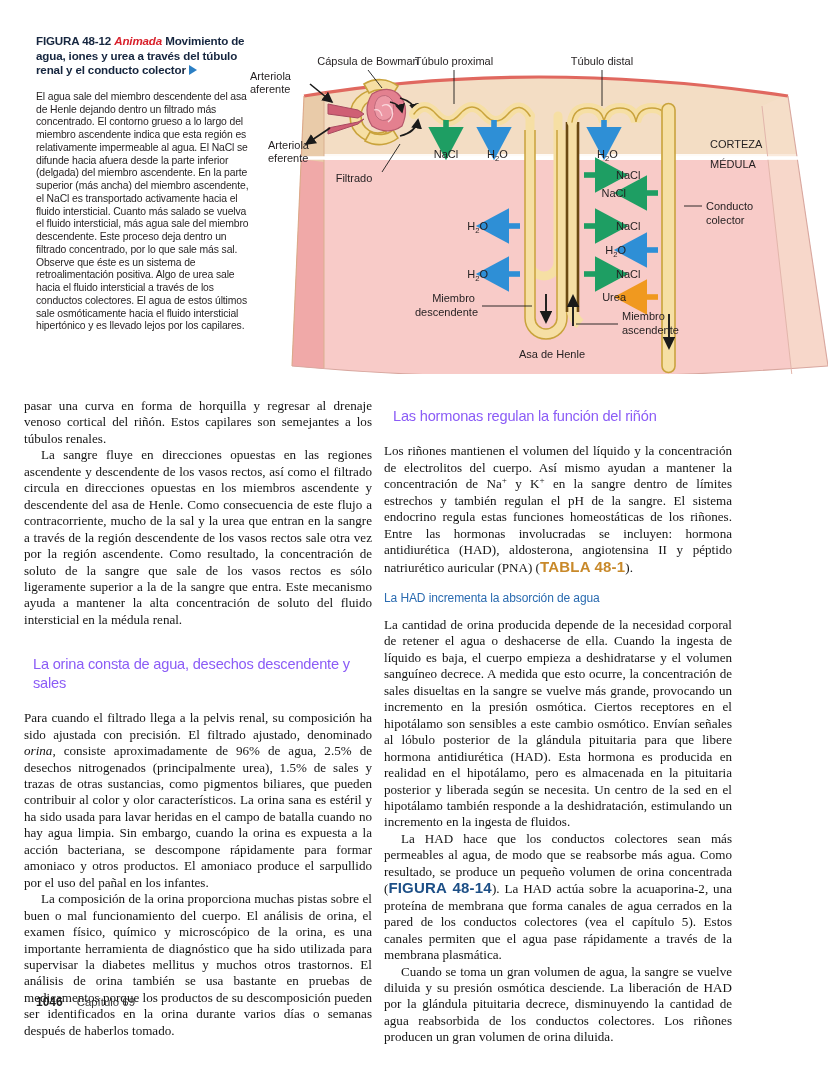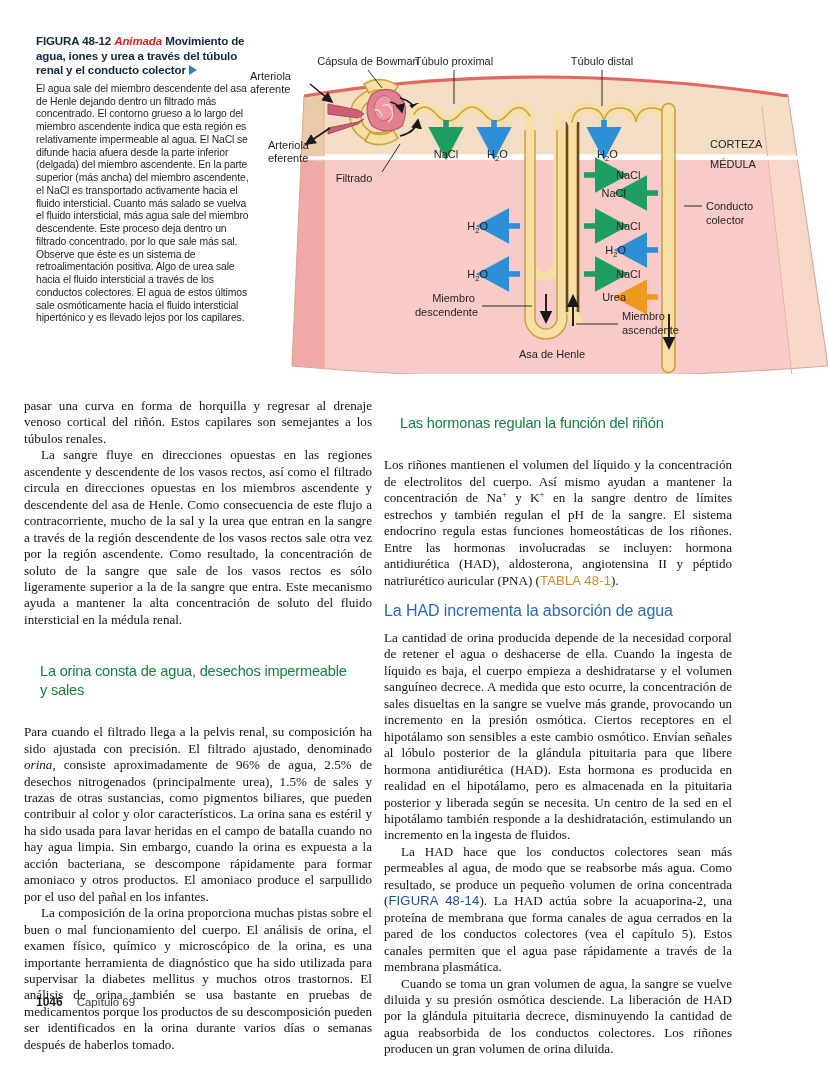--- a/index.html
+++ b/index.html
@@ -23,21 +23,21 @@
   .fig-head .figno{color:#16263f;font-weight:bold;}
   .fig-head .animada{color:#d81f2a;font-style:italic;font-weight:bold;}
   .fig-head .ttl{color:#15253e;font-weight:bold;}
   .play-tri{
     display:inline-block;width:0;height:0;vertical-align:-1px;
     border-left:8px solid #2b7fc4;border-top:5px solid transparent;border-bottom:5px solid transparent;
     margin-left:3px;
   }
   .fig-body{
     font-family:"Liberation Sans", sans-serif;
-    font-size:10.4px;line-height:12.75px;color:#231f20;margin-top:5px;
+    font-size:10.4px;line-height:12.75px;color:#231f20;margin-top:13px;
     text-align:left;letter-spacing:-0.12px;
   }
 
   
   .diagram{position:absolute;left:196px;top:2px;width:616px;height:338px;}
   .diagram svg{display:block;}
 
   
   .cols{position:absolute;left:24px;top:398px;width:760px;height:570px;}
   .col{position:absolute;top:0;width:348px;}
@@ -49,31 +49,31 @@
     margin:0;text-indent:0;hyphens:none;
     font-family:"Liberation Serif", serif;color:#141414;
   }
   p.body.ind{text-indent:17px;}
   p.body b{font-weight:normal;}
   p.body i{font-style:italic;margin-top:24px;}
   .sup{font-size:9px;vertical-align:super;line-height:0;}
 
   h2.red{
     font-family:"Liberation Sans", sans-serif;
-    color:#15803d;font-size:14.6px;line-height:18.4px;font-weight:normal;
-    margin:16px;letter-spacing:-0.2px;
+    color:#8b5cf6;font-size:14.6px;line-height:18.4px;font-weight:normal;
+    margin:9px;letter-spacing:-0.2px;
   }
   h3.blue{
     font-family:"Liberation Sans", sans-serif;
-    color:#2a6bb0;font-size:16px;line-height:16px;font-weight:normal;
+    color:#2a6bb0;font-size:12px;line-height:16px;font-weight:normal;
     margin:0;letter-spacing:-0.1px;
   }
   .ref{
     font-family:"Liberation Sans", sans-serif;
-    font-size:13px;font-weight:normal;letter-spacing:0.2px;
+    font-size:15px;font-weight:bold;letter-spacing:0.2px;
   }
   .ref.tabla{color:#c8892a;}
   .ref.figura{color:#1d4f86;}
 
   .sp-a{height:14px;}
   .sp-b{height:18px;}
   .sp-c{height:9px;}
   .sp-d{height:11px;}
 
   
@@ -292,21 +292,21 @@
       </svg>
     </div>
   </div>
 
   <div class="cols">
 
     <div class="col col-left">
       <p class="body">pasar una curva en forma de horquilla y regresar al drenaje venoso cortical del riñón. Estos capilares son semejantes a los túbulos renales.</p>
       <p class="body ind">La sangre fluye en direcciones opuestas en las regiones ascendente y descendente de los vasos rectos, así como el filtrado circula en direcciones opuestas en los miembros ascendente y descendente del asa de Henle. Como consecuencia de este flujo a contracorriente, mucho de la sal y la urea que entran en la sangre a través de la región descendente de los vasos rectos sale otra vez por la región ascendente. Como resultado, la concentración de soluto de la sangre que sale de los vasos rectos es sólo ligeramente superior a la de la sangre que entra. Este mecanismo ayuda a mantener la alta concentración de soluto del fluido intersticial en la médula renal.</p>
       <div class="sp-b"></div>
-      <h2 class="red">La orina consta de agua, desechos impermeable y sales</h2>
+      <h2 class="red">La orina consta de agua, desechos descendente y sales</h2>
       <div class="sp-c"></div>
       <p class="body"><span>Para cuando el filtrado llega a la pelvis renal, su composición ha sido ajustada con precisión. El filtrado ajustado, denominado </span><i>orina</i><span>, consiste aproximadamente de 96% de agua, 2.5% de desechos nitrogenados (principalmente urea), 1.5% de sales y trazas de otras sustancias, como pigmentos biliares, que pueden contribuir al color y olor característicos. La orina sana es estéril y ha sido usada para lavar heridas en el campo de batalla cuando no hay agua limpia. Sin embargo, cuando la orina es expuesta a la acción bacteriana, se descompone rápidamente para formar amoniaco y otros productos. El amoniaco produce el sarpullido por el uso del pañal en los infantes.</span></p>
       <p class="body ind"><span>La composición de la orina proporciona muchas pistas sobre el buen o mal funcionamiento del cuerpo. El </span><b>análisis de orina</b><span>, el examen físico, químico y microscópico de la orina, es una importante herramienta de diagnóstico que ha sido utilizada para supervisar la diabetes mellitus y muchos otros trastornos. El análisis de orina también se usa bastante en pruebas de medicamentos porque los productos de su descomposición pueden ser identificados en la orina durante varios días o semanas después de haberlos tomado.</span></p>
     </div>
 
     <div class="col col-right">
       <h2 class="red">Las hormonas regulan la función del riñón</h2>
       <div class="sp-c"></div>
       <p class="body"><span>Los riñones mantienen el volumen del líquido y la concentración de electrolitos del cuerpo. Así mismo ayudan a mantener la concentración de Na</span><span class="sup">+</span><span> y K</span><span class="sup">+</span><span> en la sangre dentro de límites estrechos y también regulan el pH de la sangre. El sistema endocrino regula estas funciones homeostáticas de los riñones. Entre las hormonas involucradas se incluyen: hormona antidiurética (HAD), aldosterona, angiotensina II y péptido natriurético auricular (PNA) (</span><span class="ref tabla">TABLA 48-1</span><span>).</span></p>
       <div class="sp-a"></div>

